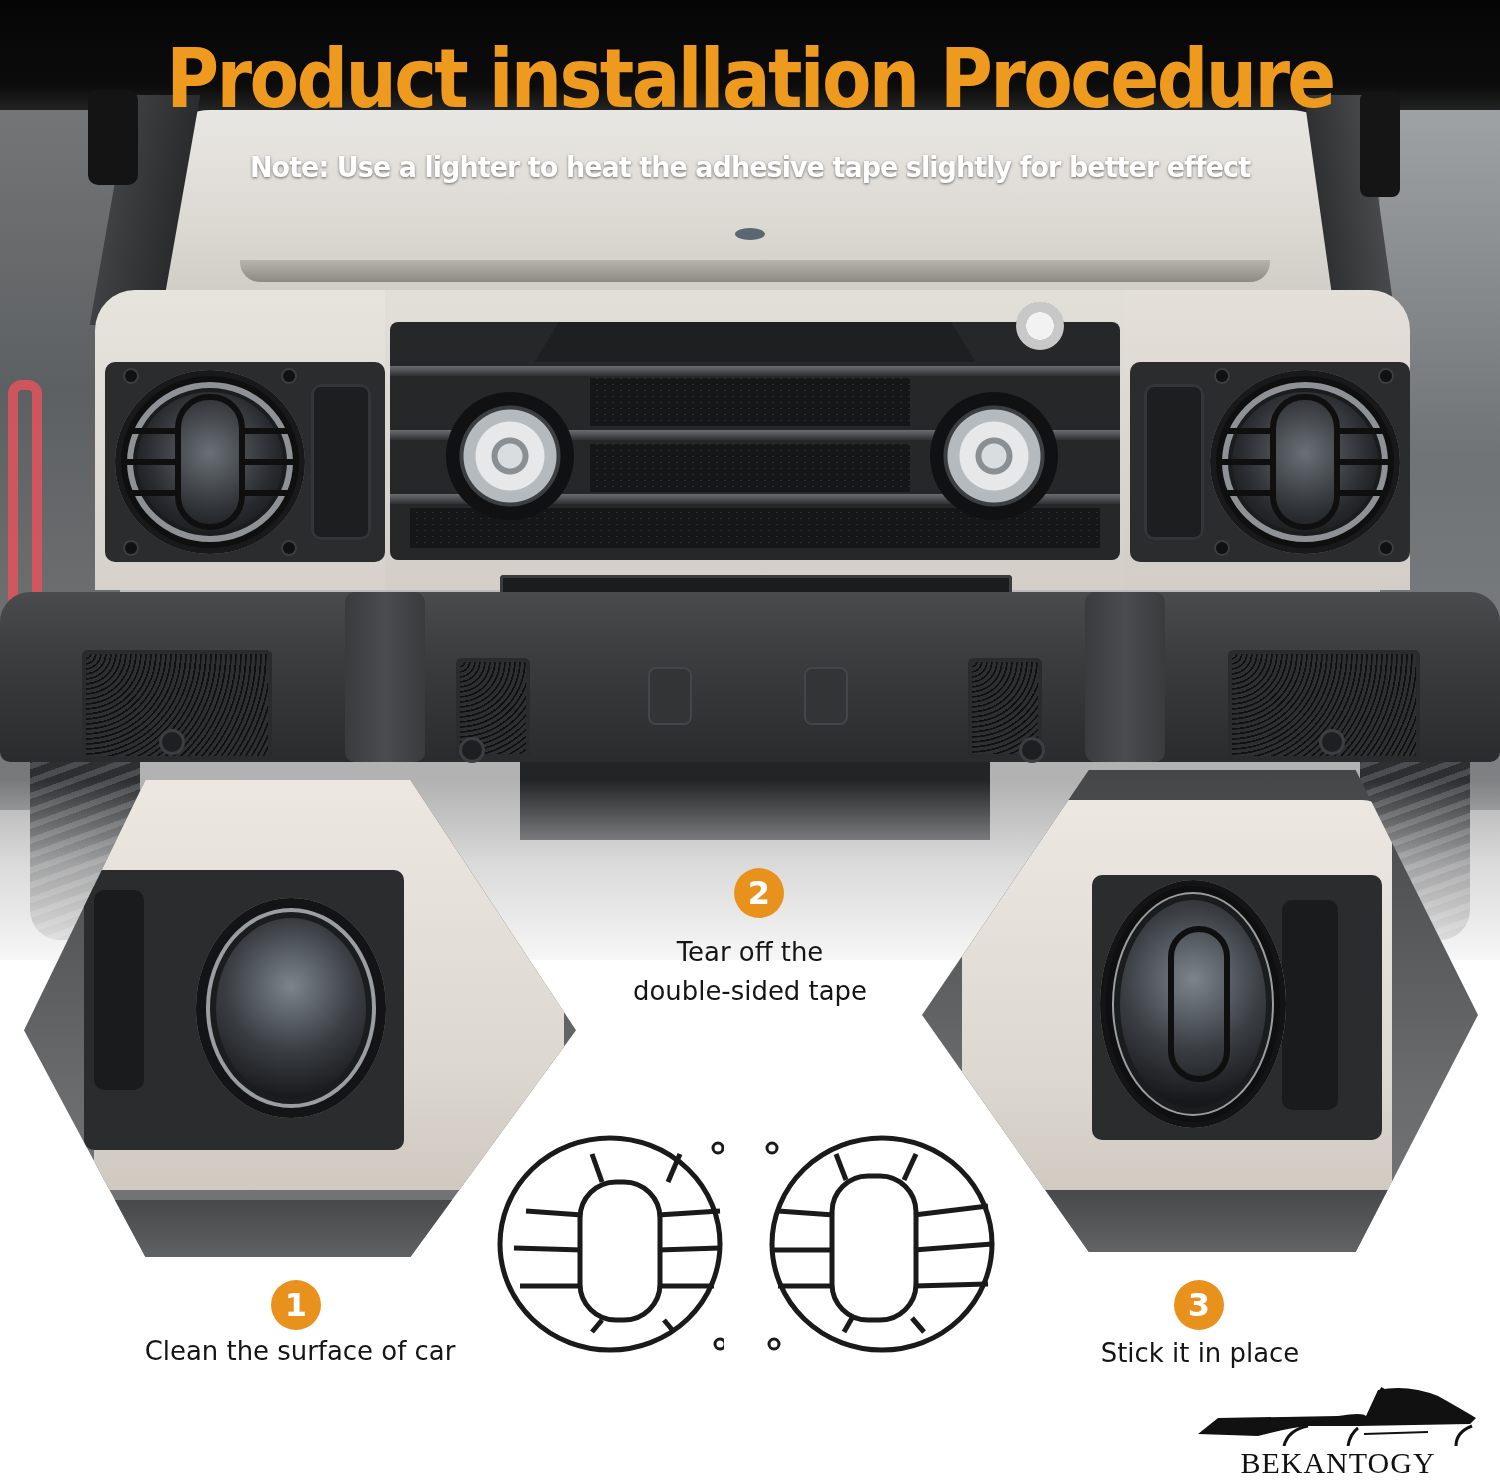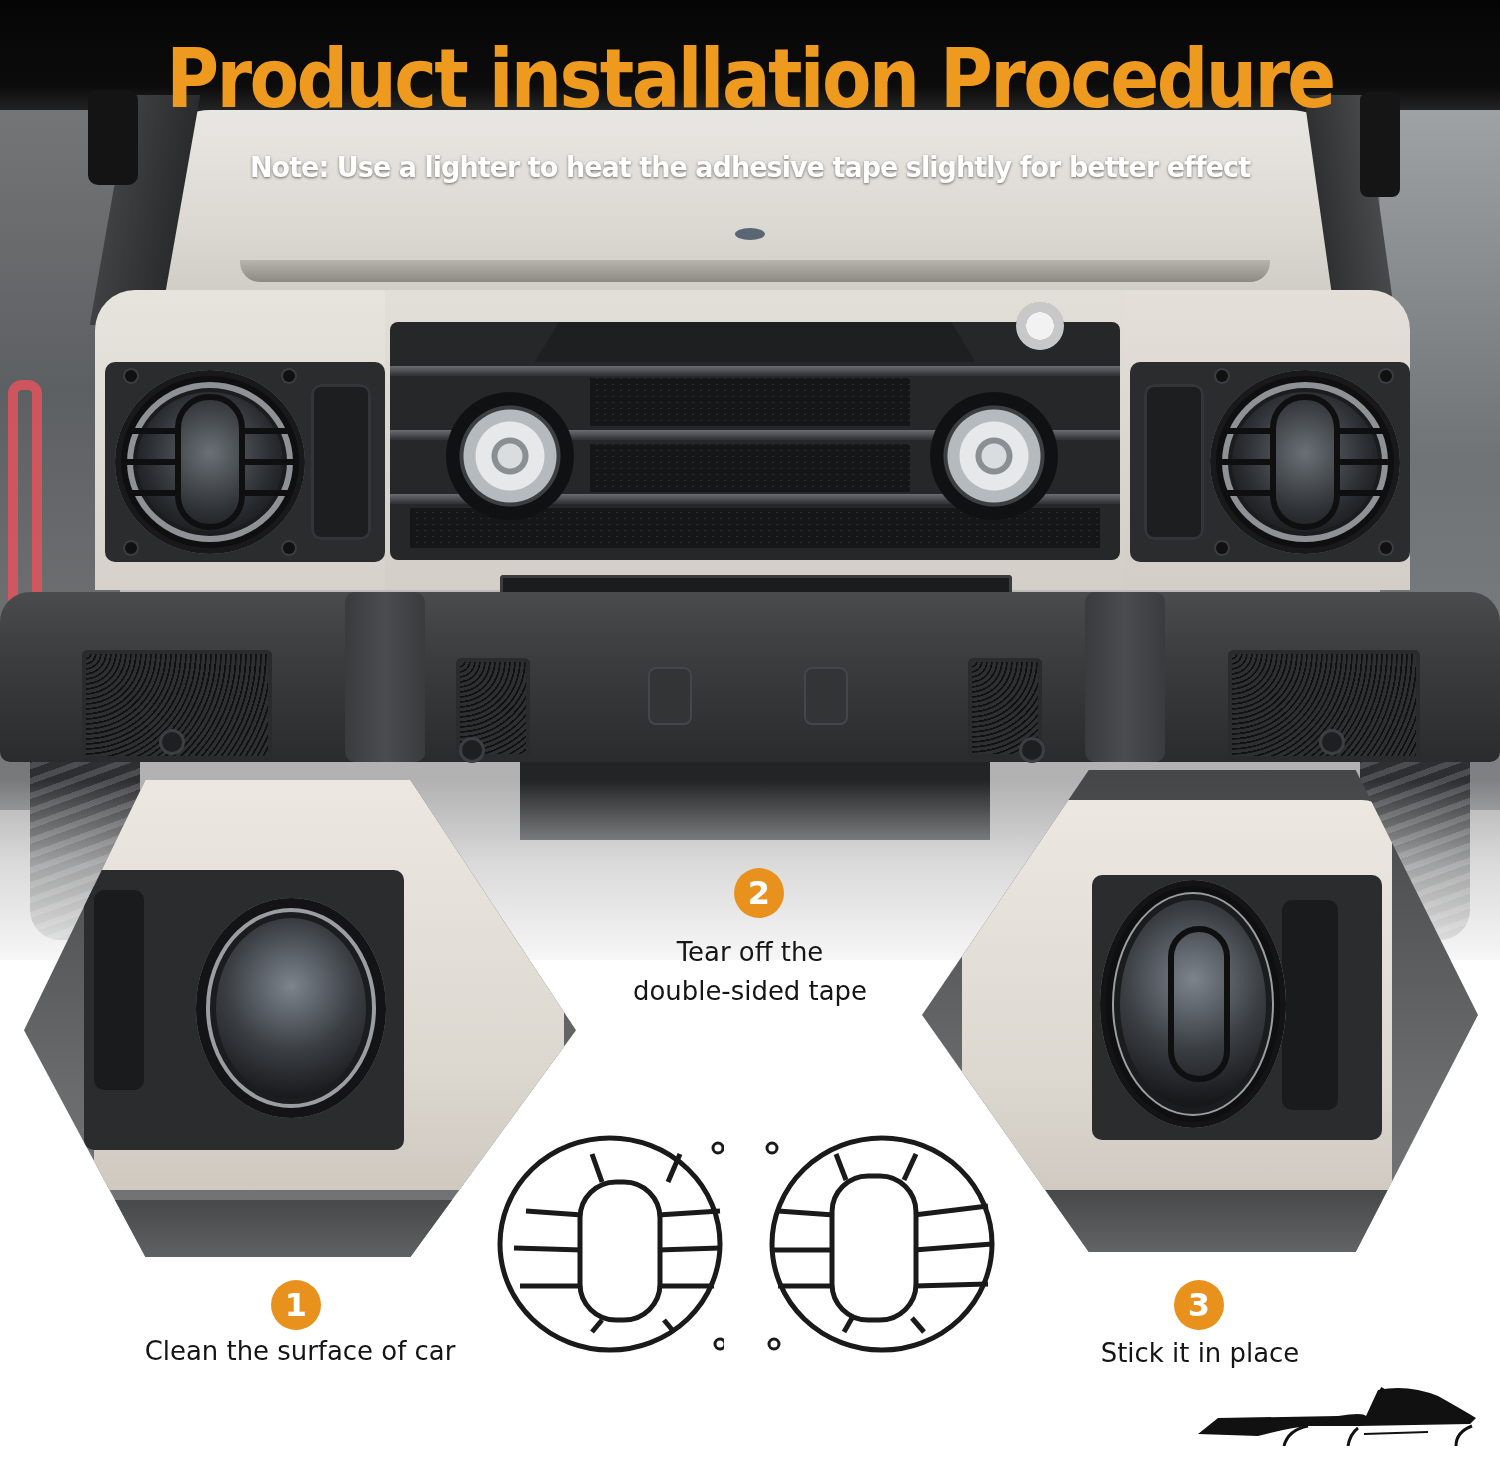--- a/index.html
+++ b/index.html
@@ -349,13 +349,14 @@
 <div class="brand">
   <svg width="300" height="70" viewBox="0 0 300 70">
     <path d="M10 58 L30 42 L150 40 Q175 36 178 40 L190 14 Q220 8 250 20 Q275 34 288 42 L282 48 L170 50 L120 50 Q100 52 70 60 Z" fill="#111"></path>
     <path d="M180 42 L195 12" stroke="#111" stroke-width="4" fill="none"></path>
     <path d="M198 32 Q206 24 214 32 Z" fill="#111"></path>
     <path d="M96 70 Q100 54 120 50" stroke="#111" stroke-width="3" fill="none"></path>
     <path d="M160 70 Q162 58 170 52" stroke="#111" stroke-width="3" fill="none"></path>
     <path d="M268 70 Q268 56 284 50" stroke="#111" stroke-width="3" fill="none"></path>
     <line x1="176" y1="58" x2="240" y2="56" stroke="#111" stroke-width="2"></line>
   </svg>
+  <div class="brand-name">BEKANTOGY</div>
 </div>
 
 </body></html>

